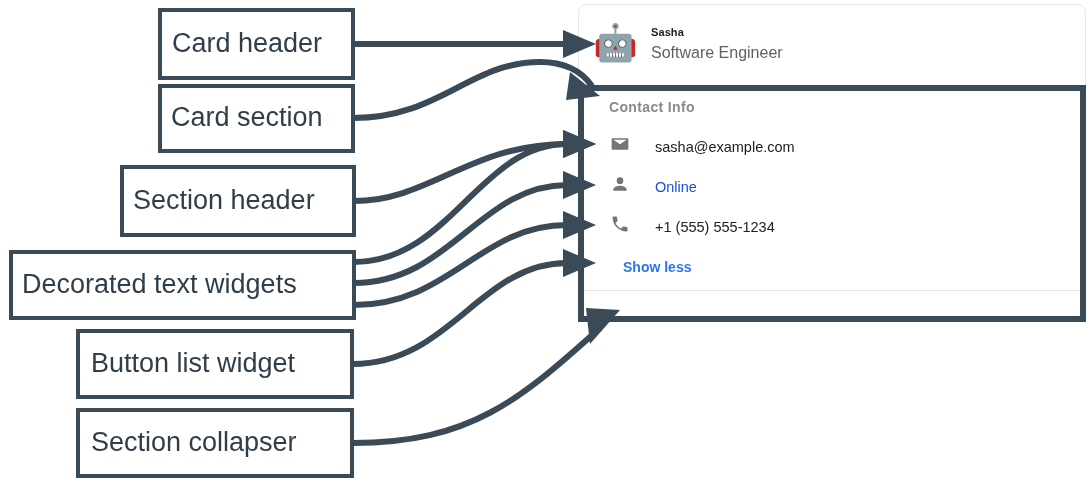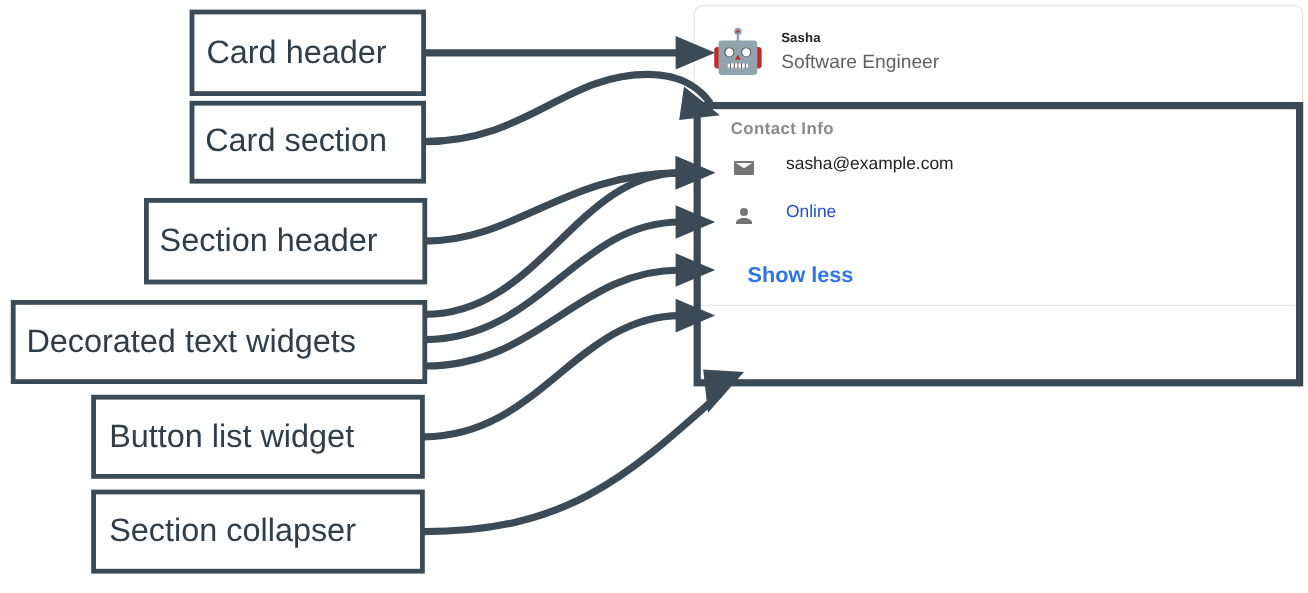--- a/index.html
+++ b/index.html
@@ -80,21 +80,21 @@
   }
   .section-header {
     font-size: 14px;
     font-weight: bold;
     color: #8a8a8a;
     letter-spacing: .35px;
     margin: 0 0 14px 16px;
   }
   .dtw-row {
     display: flex;
-    align-items: flex-start;
+    align-items: flex-end;
     height: 26px;
     margin-bottom: 14px;
   }
   .dtw-icon {
     width: 22px;
     height: 22px;
     flex: 0 0 22px;
     margin-left: 16px;
     margin-right: 24px;
     display: flex;
@@ -118,21 +118,21 @@
   }
   .text-button {
     font-size: 14px;
     color: #3a7afe;
     cursor: pointer;
     margin-right: 44px;
   }
   .collapser {
     margin-left: 30px;
     margin-top: 10px;
-    font-size: 18px;
+    font-size: 14px;
     font-weight: bold;
     color: #2a74f0;
     cursor: pointer;
     display: inline-block;
   }
 
   
   #annotations {
     position: absolute;
     left: 0;
@@ -198,20 +198,28 @@
 
         <div class="dtw-row">
           <span class="dtw-icon">
             <svg width="20" height="20" viewBox="0 0 24 24" aria-hidden="true">
               <path fill="currentColor" d="M12 12a4 4 0 1 0 0-8 4 4 0 0 0 0 8zm0 2c-4 0-8 2-8 4.5V20h16v-1.5C20 16 16 14 12 14z"></path>
             </svg>
           </span>
           <span class="dtw-text status-online">Online</span>
         </div>
 
+        <div class="dtw-row">
+          <span class="dtw-icon">
+            <svg width="20" height="20" viewBox="0 0 24 24" aria-hidden="true">
+              <path fill="currentColor" d="M6.6 10.8c1.5 2.9 3.7 5.1 6.6 6.6l2.2-2.2c.3-.3.7-.4 1-.2 1.2.4 2.4.6 3.6.6.6 0 1 .4 1 1V20c0 .6-.4 1-1 1C10.6 21 3 13.4 3 4c0-.6.4-1 1-1h3.5c.6 0 1 .4 1 1 0 1.3.2 2.5.6 3.6.1.4 0 .8-.2 1l-2.3 2.2z"></path>
+            </svg>
+          </span>
+          <span class="dtw-text">+1 (555) 555-1234</span>
+        </div>
 
 
         <div class="collapser">Show less</div>
       </div>
     </div>
   </div>
 
   <svg id="annotations" viewBox="0 0 1090 494">
 
     <rect class="outline-rect" x="581" y="88" width="502" height="231"></rect>

